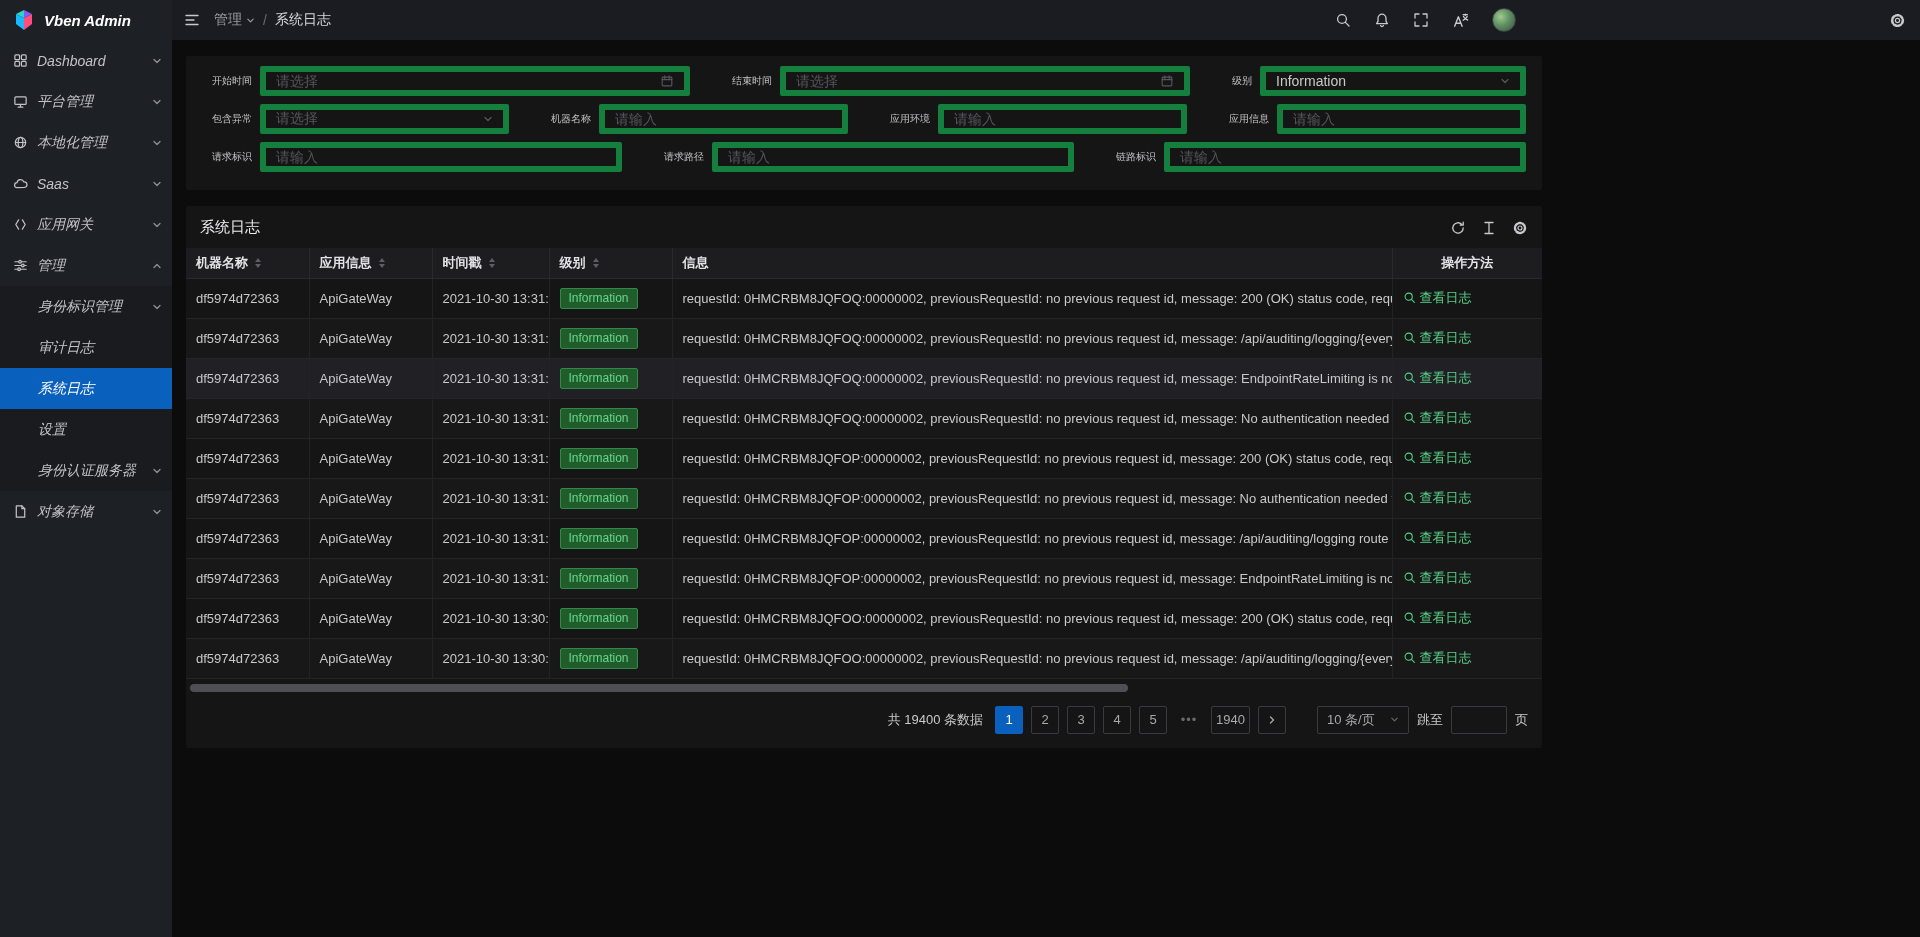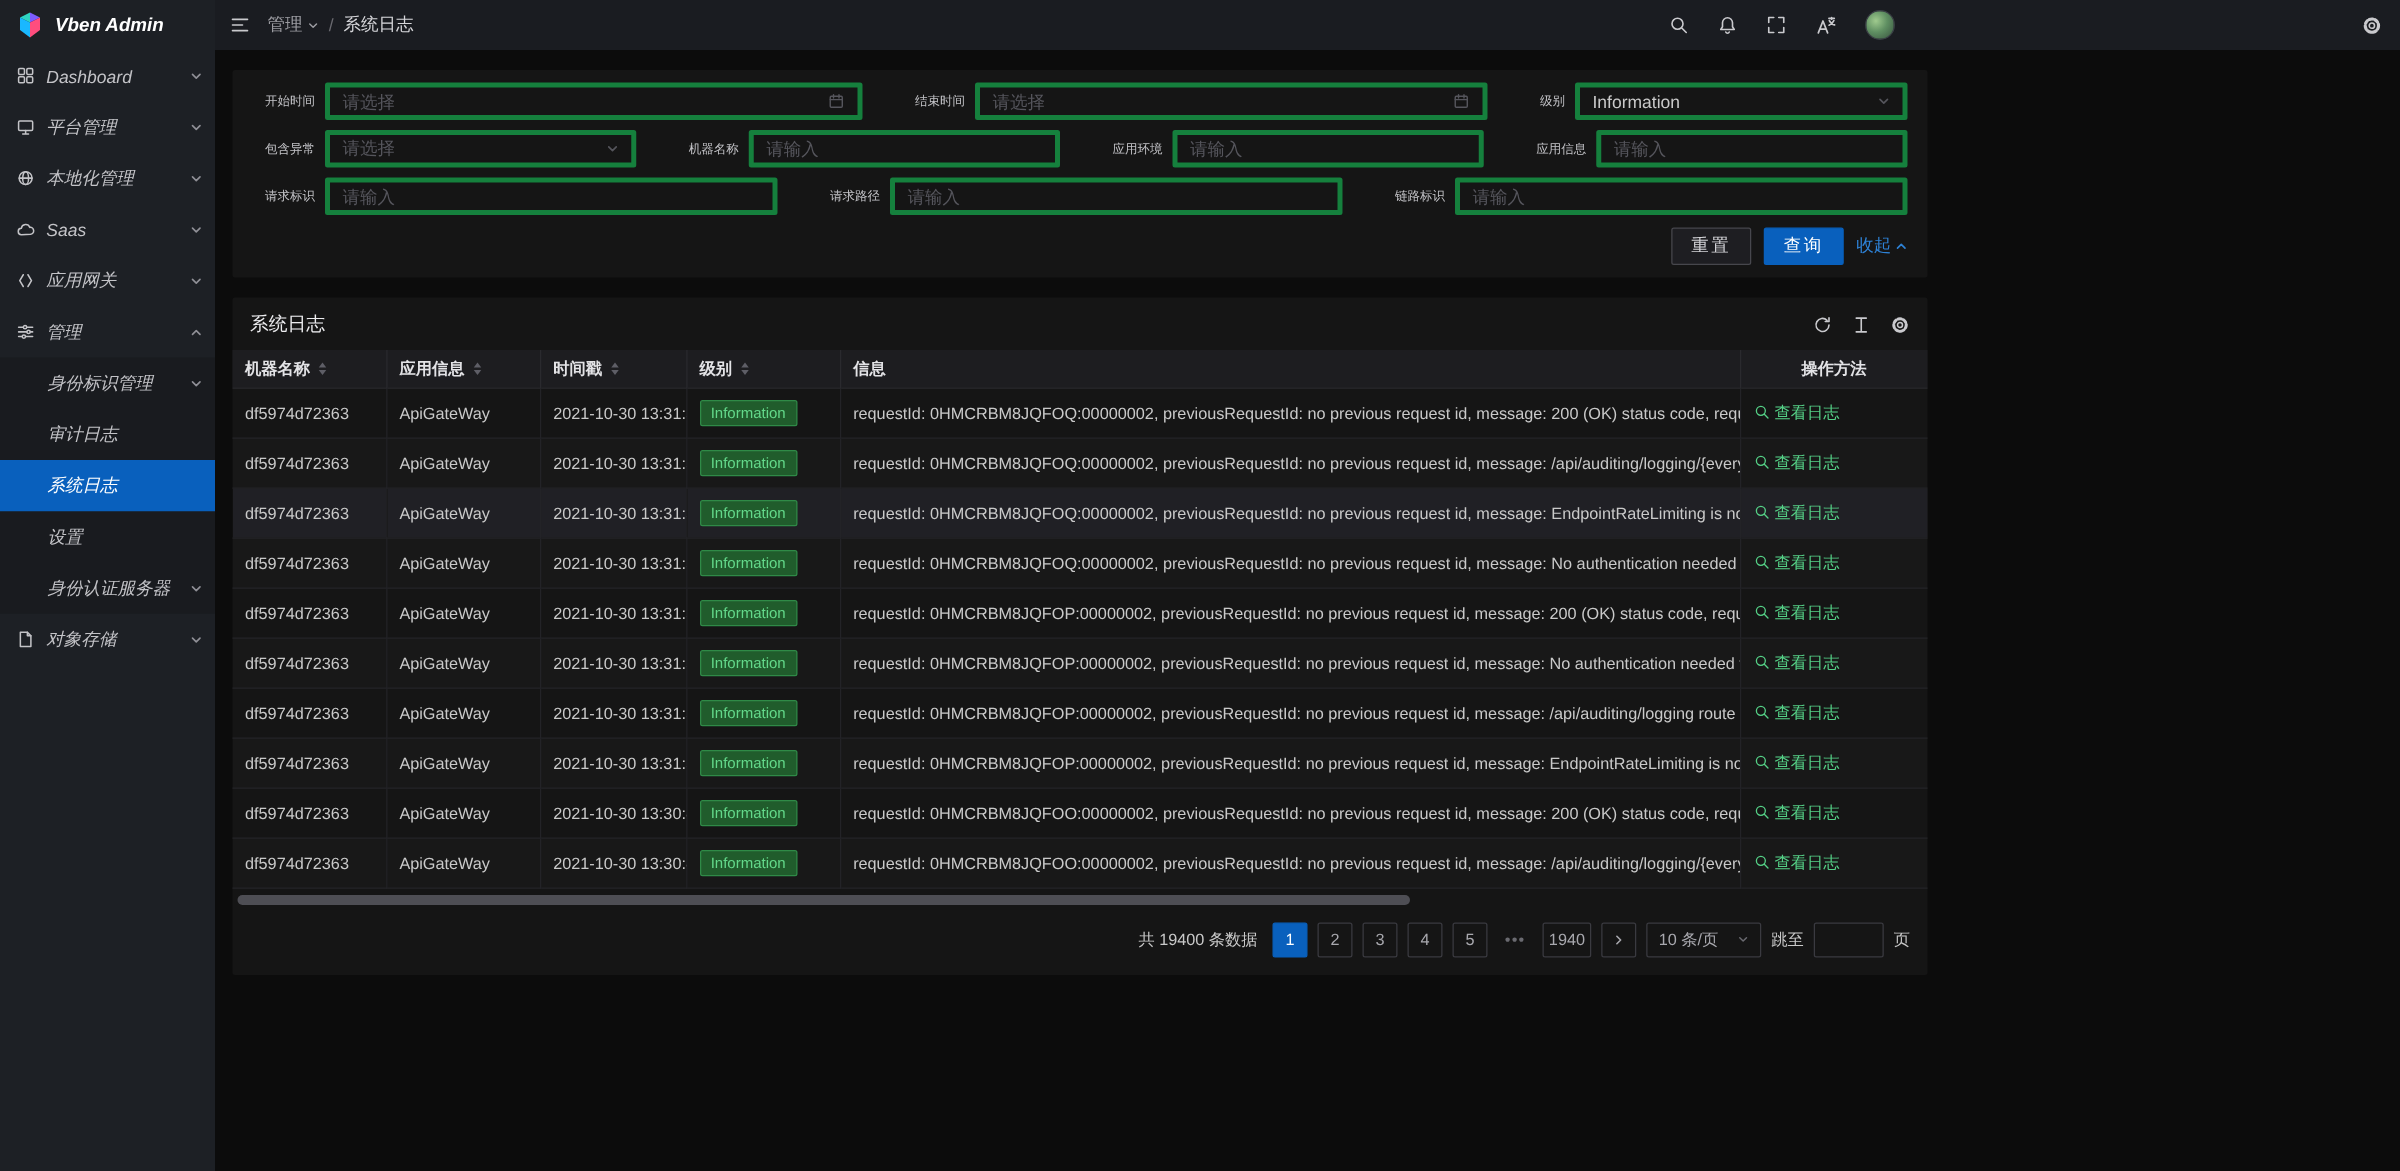--- a/index.html
+++ b/index.html
@@ -41,21 +41,21 @@
 
   
   .filter { padding:10px 0 10px 0; }
   .frow { display:grid; margin-bottom:8px; }
   .frow1 { grid-template-columns:520px 500px 1fr; }
   .frow2 { grid-template-columns:repeat(4,1fr); }
   .frow3 { grid-template-columns:repeat(3,1fr); }
   .fitem { display:flex; align-items:center; padding-right:16px; }
   .fitem > label { width:66px; flex-shrink:0; text-align:right; margin-right:8px; color:#c3c3c7; font-size:10px; white-space:nowrap; }
   .fitem.short > label { width:46px; }
-  .ctrl { flex:1; height:30px; border:4px solid #15803d; border-radius:2px; display:flex; align-items:center;
+  .ctrl { flex:1; height:30px; border:6px solid #15803d; border-radius:2px; display:flex; align-items:center;
     padding:0 10px; background:transparent; min-width:0; }
   .ctrl input { flex:1; min-width:0; background:transparent; border:0; outline:0; color:#c9c9c9; font-size:14px; }
   .ctrl input::placeholder { color:#55555c; }
   .ctrl .suffix { color:#55555c; margin-left:6px; display:flex; flex-shrink:0; }
   .ctrl .sel-value { flex:1; color:#c9c9c9; font-size:14px; }
   .ctrl .sel-placeholder { flex:1; color:#55555c; font-size:14px; }
   .factions { display:flex; justify-content:flex-end; align-items:center; gap:10px; padding:2px 16px 0 0; }
   .btn { height:30px; padding:0 15px; border-radius:2px; font-size:14px; letter-spacing:2px;
     display:inline-flex; align-items:center; cursor:pointer; }
   .btn-default { background:#1e1e22; border:1px solid #47474d; color:#d4d4d8; }
@@ -91,21 +91,21 @@
   .hscroll { height:10px; margin:5px 4px 0; }
   .hscroll .thumb { width:938px; height:8px; background:#4e4e54; border-radius:4px; cursor:pointer; }
 
   .pager { display:flex; align-items:center; justify-content:flex-end; gap:8px; padding:12px 14px 6px; color:#c9c9c9; font-size:13px; }
   .pg-total { margin-right:4px; }
   .pg-btn { min-width:28px; height:28px; padding:0 4px; border:1px solid #3a3a40; border-radius:2px;
     display:inline-flex; align-items:center; justify-content:center; color:#a8a8ae; cursor:pointer; background:transparent; }
   .pg-btn.active { background:#0960bd; border-color:#0960bd; color:#fff; }
   .pg-ellipsis { border:0; color:#6a6a70; letter-spacing:1px; cursor:pointer; }
   .pg-next { color:#a8a8ae; }
-  .pg-size { width:92px; justify-content:space-between; padding:0 9px; }
+  .pg-size { width:92px; justify-content:space-between; padding:0 9px;margin-left:23px; }
   .pg-size .chev { color:#6a6a70; display:flex; }
   .pg-jump-input { width:56px; height:28px; border:1px solid #3a3a40; border-radius:2px; background:transparent;
     color:#c9c9c9; outline:0; padding:0 8px; font-size:13px; }
 </style>
 </head>
 <body>
 
 <div class="layout">
 
   <aside class="sidebar">
@@ -400,32 +400,20 @@
             </div>
           </div>
           <div class="fitem">
             <label>链路标识</label>
             <div class="ctrl">
               <input placeholder="请输入" style="">
             </div>
           </div>
         </div>
 
-        <div class="factions">
-          <button class="btn btn-default">重置</button>
-          <button class="btn btn-primary">查询</button>
-          <span class="link-collapse">
-            <span>收起</span>
-            <span class="chev">
-                <svg class="ic" width="10" height="10" viewBox="0 0 10 10">
-                  <path d="M2 3.5l3 3 3-3"></path>
-                </svg>
-              </span>
-          </span>
-        </div>
       </section>
 
       <section class="panel table-panel">
         <div class="tp-head">
           <span class="tp-title">系统日志</span>
           <div class="tp-tools">
             <span>
                 <svg class="ic" width="16" height="16" viewBox="0 0 16 16">
                   <path d="M13.2 8A5.2 5.2 0 1 1 11.6 4.2M13.2 2.2v3h-3"></path>
                 </svg>

